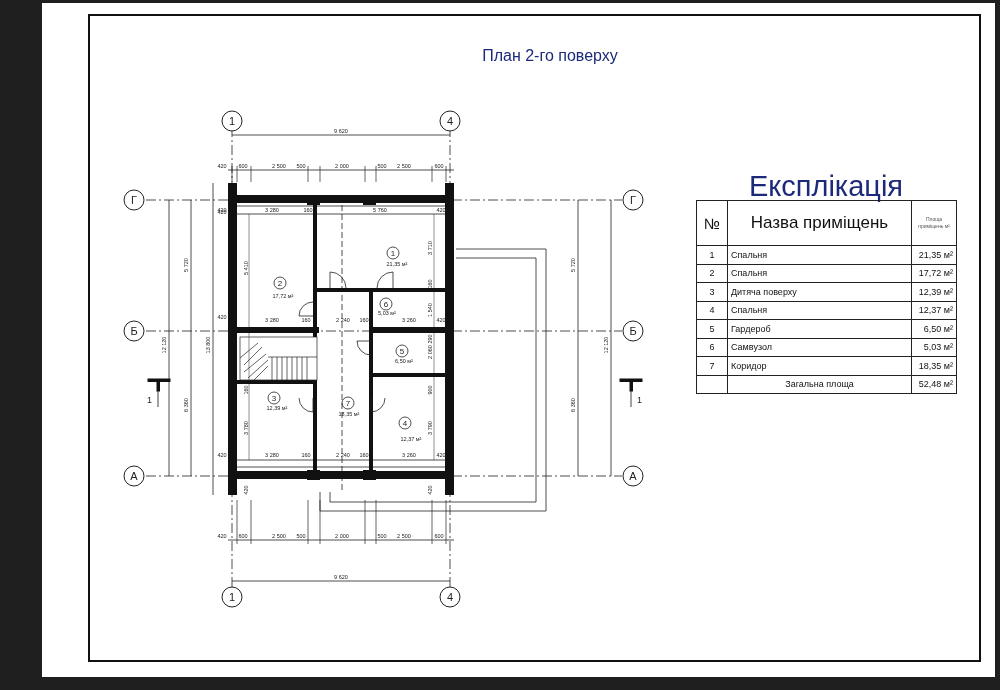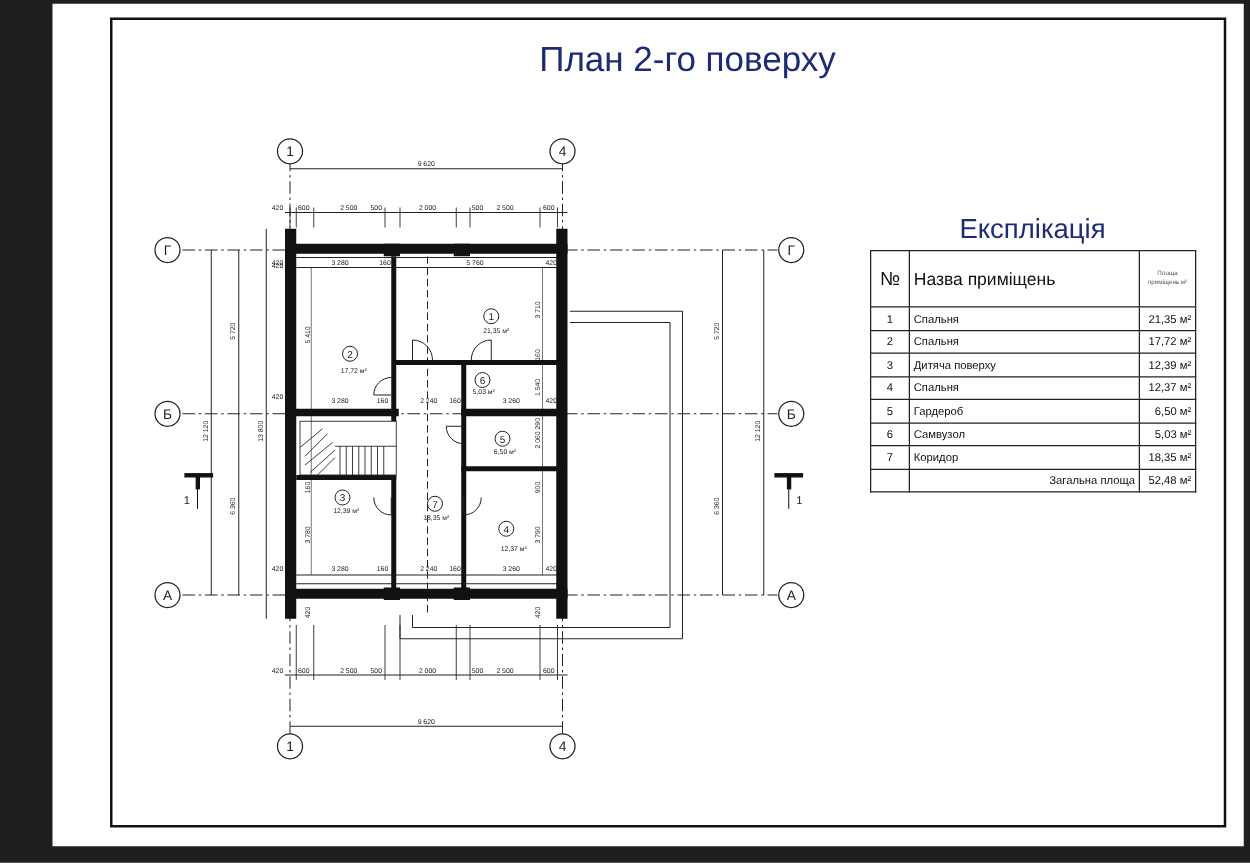--- a/index.html
+++ b/index.html
@@ -1,30 +1,30 @@
 <!DOCTYPE html>
 <html><head>
 <meta charset="utf-8">
 <style>
   html,body{margin:0;padding:0;background:#1f1f1f;}
   body{width:1000px;height:690px;position:relative;overflow:hidden;font-family:"Liberation Sans",sans-serif;}
   .sheet{position:absolute;left:42px;top:3px;width:953px;height:674px;background:#fff;}
   .frame{position:absolute;left:88px;top:14px;width:893px;height:648px;border:2px solid #111;box-sizing:border-box;}
   svg{position:absolute;left:0;top:0;}
-  .title{position:absolute;left:400px;top:32px;width:300px;text-align:center;font-size:28px;color:#1d2a7a;}
-  .expl-title{position:absolute;left:695px;top:170px;width:262px;text-align:center;font-size:22px;color:#1d2a7a;}
+  .title{position:absolute;left:400px;top:47px;width:300px;text-align:center;font-size:16px;color:#1d2a7a;}
+  .expl-title{position:absolute;left:695px;top:170px;width:262px;text-align:center;font-size:29px;color:#1d2a7a;}
   table.expl{position:absolute;left:696px;top:200px;width:261px;border-collapse:collapse;font-size:9px;color:#111;}
   table.expl td,table.expl th{border:1px solid #222;padding:0 3px;height:17.5px;font-weight:normal;}
   table.expl th{height:44px;}
   th.no{width:24px;font-size:15px;}
-  th.name{font-size:14px;text-align:left;padding-left:28px;}
+  th.name{font-size:17px;text-align:center;padding-left:28px;}
   th.area{width:38px;font-size:5px;color:#555;line-height:7px;text-align:center;}
   td.n{text-align:center;}
   td.a{text-align:right;}
-  td.total-label{text-align:right;padding-right:6px;}
+  td.total-label{text-align:center;padding-right:6px;}
   .t{font-family:"Liberation Sans",sans-serif;fill:#222;}
 </style>
 </head>
 <body>
 
 <div class="sheet"></div>
 <div class="frame"></div>
 
 <div class="title">План 2-го поверху</div>
 

